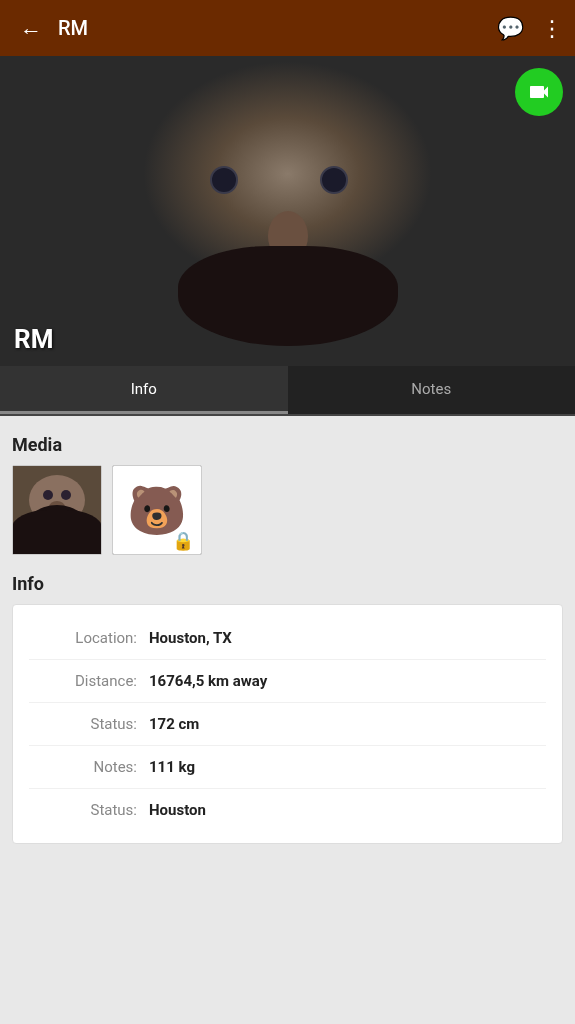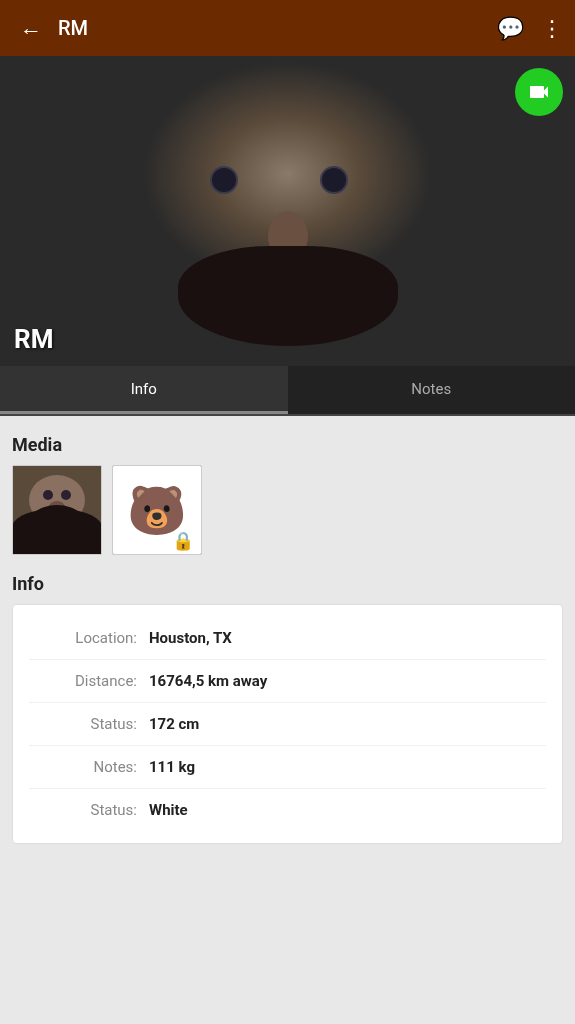--- a/index.html
+++ b/index.html
@@ -318,17 +318,17 @@
     <div class="info-row">
       <span class="info-label">Status:</span>
       <span class="info-value">172 cm</span>
     </div>
     <div class="info-row">
       <span class="info-label">Notes:</span>
       <span class="info-value">111 kg</span>
     </div>
     <div class="info-row">
       <span class="info-label">Status:</span>
-      <span class="info-value">White</span>
+      <span class="info-value">Houston</span>
     </div>
 
   </div>
 </div>
 
 </body></html>

